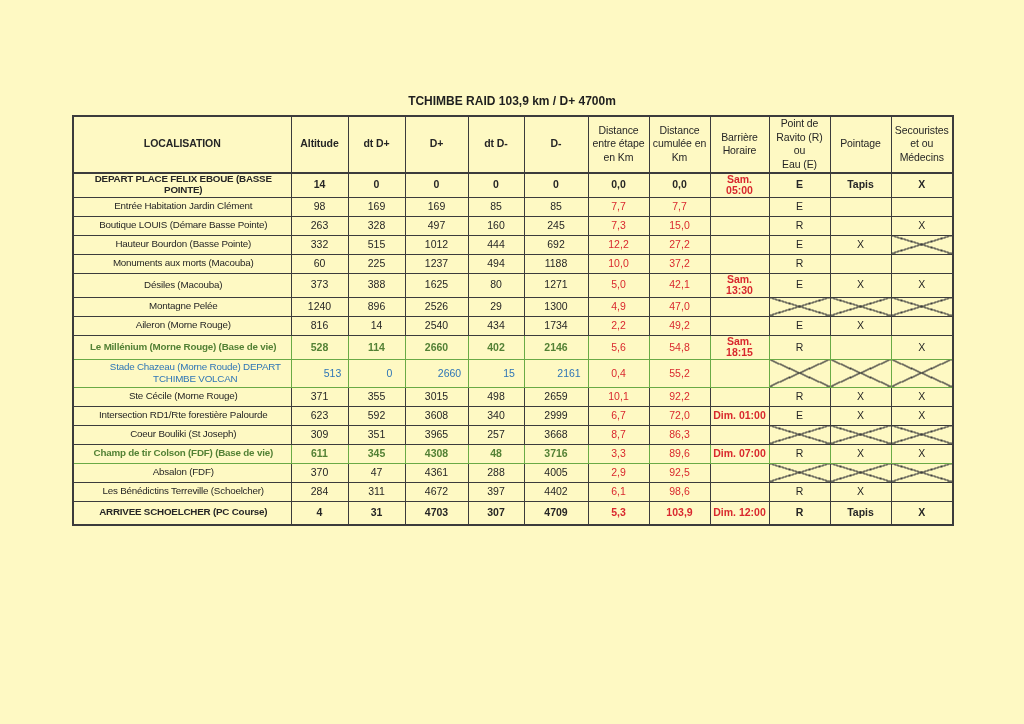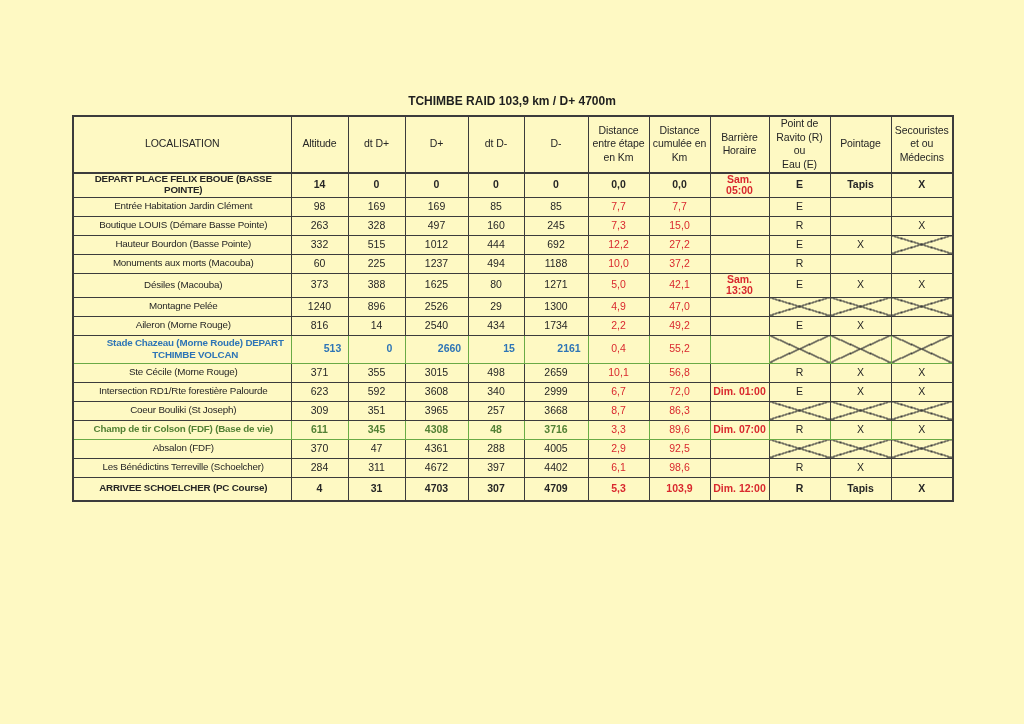--- a/index.html
+++ b/index.html
@@ -16,32 +16,32 @@
     border-collapse:collapse; table-layout:fixed;
     font-size:10.5px; color:#262626;
     border:2px solid #3c3c3c;
   }
   .race th, .race td { border:1px solid #3c3c3c; padding:0 2px; }
   .race thead th {
     height:46px; font-weight:400; white-space:pre-line; line-height:1.3;
     text-align:center; vertical-align:middle; border-bottom-width:2px;
     font-size:10.5px; letter-spacing:-0.1px;
   }
-  .race thead th.b { font-weight:400; }
+  .race thead th.b { font-weight:700; }
   .race tbody td { height:18px; text-align:center; line-height:1.1; vertical-align:middle; }
   td.loc { text-align:left; padding-left:4px; font-size:9.8px; letter-spacing:-0.2px; }
   tr.tall td { height:27px; }
   tr.tall td.loc { line-height:1.25; }
   tr.r-depart td, tr.r-arrivee td { font-weight:700; }
   tr.r-arrivee td { height:22px; }
   td.dist { color:#d9282e;margin-top:24px; }
   tr.r-depart td.dist { color:#262626; }
   td.barrier { color:#d9282e; font-weight:700;margin-top:41px; }
   tr.r-green td.loc, tr.r-green td.num { color:#538135; font-weight:700; }
-  tr.r-blue td.loc, tr.r-blue td.num { color:#2e75b6; font-weight:700;padding-left:28px; }
+  tr.r-blue td.loc, tr.r-blue td.num { color:#2e75b6; font-weight:400;padding-left:28px; }
   tr.r-green td.mark, tr.r-blue td.mark { color:#262626; font-weight:400; }
   tr.gb td { border-color:#6aaa46; border-width:1.5px; }
   td.crossed {
     background:
       linear-gradient(to top right,    transparent calc(50% - 0.7px), #3c3c3c calc(50% - 0.7px), #3c3c3c calc(50% + 0.7px), transparent calc(50% + 0.7px)),
       linear-gradient(to bottom right, transparent calc(50% - 0.7px), #3c3c3c calc(50% - 0.7px), #3c3c3c calc(50% + 0.7px), transparent calc(50% + 0.7px));
   }
   col.c0{width:218px} col.c1{width:57px} col.c2{width:57px} col.c3{width:63px}
   col.c4{width:56px} col.c5{width:64px} col.c6{width:61px} col.c7{width:61px}
   col.c8{width:59px} col.c9{width:61px} col.c10{width:61px} col.c11{width:62px}
@@ -198,20 +198,34 @@
           <td class="num">2540</td>
           <td class="num">434</td>
           <td class="num">1734</td>
           <td class="dist">2,2</td>
           <td class="dist">49,2</td>
           <td class="barrier"></td>
           <td class="mark">E</td>
           <td class="mark">X</td>
           <td class="mark"></td>
         </tr>
+        <tr class="r-green gb">
+          <td class="loc">Le Millénium (Morne Rouge) (Base de vie)</td>
+          <td class="num">528</td>
+          <td class="num">114</td>
+          <td class="num">2660</td>
+          <td class="num">402</td>
+          <td class="num">2146</td>
+          <td class="dist">5,6</td>
+          <td class="dist">54,8</td>
+          <td class="barrier">Sam. 18:15</td>
+          <td class="mark">R</td>
+          <td class="mark"></td>
+          <td class="mark">X</td>
+        </tr>
         <tr class="r-blue tall gb">
           <td class="loc">Stade Chazeau (Morne Roude) DEPART TCHIMBE VOLCAN</td>
           <td class="num">513</td>
           <td class="num">0</td>
           <td class="num">2660</td>
           <td class="num">15</td>
           <td class="num">2161</td>
           <td class="dist">0,4</td>
           <td class="dist">55,2</td>
           <td class="barrier"></td>
@@ -220,21 +234,21 @@
           <td class="mark crossed"></td>
         </tr>
         <tr class="r-normal">
           <td class="loc">Ste Cécile (Morne Rouge)</td>
           <td class="num">371</td>
           <td class="num">355</td>
           <td class="num">3015</td>
           <td class="num">498</td>
           <td class="num">2659</td>
           <td class="dist">10,1</td>
-          <td class="dist">56,8</td>
+          <td class="dist">92,2</td>
           <td class="barrier"></td>
           <td class="mark">R</td>
           <td class="mark">X</td>
           <td class="mark">X</td>
         </tr>
         <tr class="r-normal">
           <td class="loc">Intersection RD1/Rte forestière Palourde</td>
           <td class="num">623</td>
           <td class="num">592</td>
           <td class="num">3608</td>

